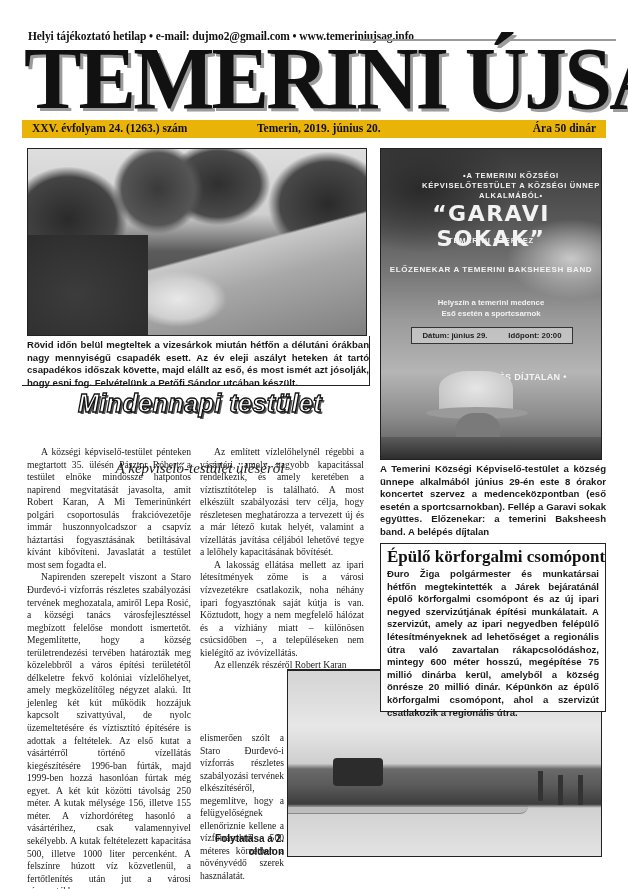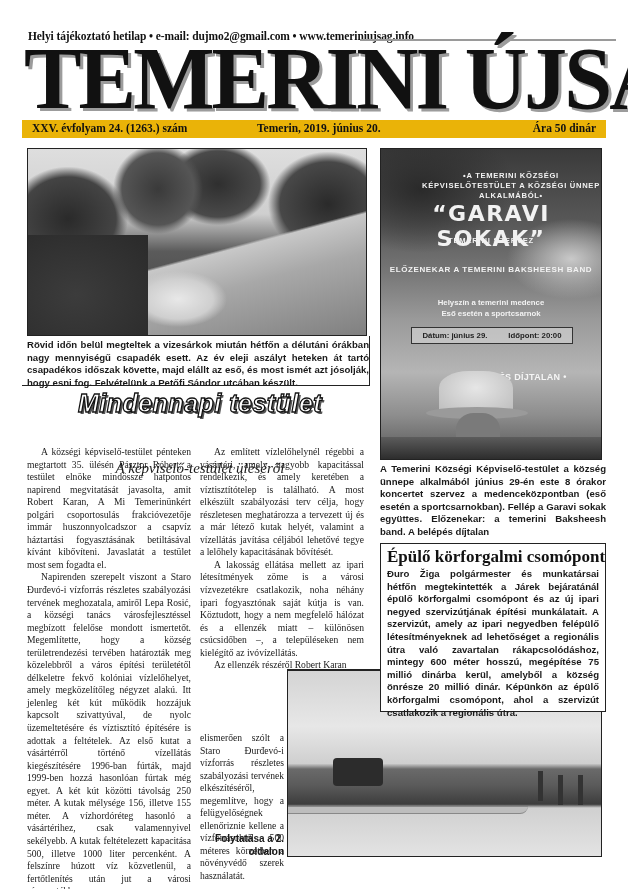--- a/index.html
+++ b/index.html
@@ -96,21 +96,21 @@
 
 <div class="headline">Mindennapi testület</div>
 <div class="subhead">A képviselő-testület üléséről</div>
 
 <div class="col col1">
   <p>A községi képviselő-testület pénteken megtartott 35. ülésén Pásztor Róbert, a testület elnöke mindössze hatpontos napirend megvitatását javasolta, amit Robert Karan, A Mi Temerinünkért polgári csoportosulás frakcióvezetője immár huszonnyolcadszor a csapvíz háztartási fogyasztásának betiltásával kívánt kibővíteni. Javaslatát a testület most sem fogadta el.</p>
   <p>Napirenden szerepelt viszont a Staro Đurđevó-i vízforrás részletes szabályozási tervének meghozatala, amiről Lepa Rosić, a községi tanács városfejlesztéssel megbízott felelőse mondott ismertetőt. Megemlítette, hogy a község területrendezési tervében határozták meg közelebbről a város építési területétől délkeletre fekvő kolóniai vízlelőhelyet, amely megközelítőleg négyzet alakú. Itt jelenleg két kút működik hozzájuk kapcsolt szivattyúval, de nyolc üzemeltetésére és víztisztító építésére is adottak a feltételek. Az első kutat a vásártérről történő vízellátás kiegészítésére 1996-ban fúrták, majd 1999-ben hozzá hasonlóan fúrtak még egyet. A két kút közötti távolság 250 méter. A kutak mélysége 156, illetve 155 méter. A vízhordóréteg hasonló a vásártérihez, csak valamennyivel sekélyebb. A kutak feltételezett kapacitása 500, illetve 1000 liter percenként. A felszínre húzott víz közvetlenül, a fertőtlenítés után jut a városi vízvezetékbe.</p>
 </div>
 <div class="col col2">
   <p>Az említett vízlelőhelynél régebbi a vásártéri, amely nagyobb kapacitással rendelkezik, és amely keretében a víztisztítótelep is található. A most elkészült szabályozási terv célja, hogy részletesen meghatározza a tervezett új és a már létező kutak helyét, valamint a vízellátás javítása céljából lehetővé tegye a lelőhely kapacitásának bővítését.</p>
-  <p>A lakosság ellátása mellett az ipari létesítmények zöme is a városi vízvezetékre csatlakozik, noha néhány ipari fogyasztónak saját kútja is van. Köztudott, hogy a nem megfelelő hálózat és a ellenzék miatt – különösen csúcsidőben –, a településeken nem kielégítő az ivóvízellátás.</p>
+  <p>A lakosság ellátása mellett az ipari létesítmények zöme is a városi vízvezetékre csatlakozik, noha néhány ipari fogyasztónak saját kútja is van. Köztudott, hogy a nem megfelelő hálózat és a vízhiány miatt – különösen csúcsidőben –, a településeken nem kielégítő az ivóvízellátás.</p>
   <p>Az ellenzék részéről Robert Karan</p>
 </div>
 <div class="col col2-narrow">
   <p>elismerően szólt a Staro Đurđevó-i vízforrás részletes szabályozási tervének elkészítéséről, megemlítve, hogy a felügyelőségnek ellenőriznie kellene a vízforrásoktól 500 méteres körzetben a növényvédő szerek használatát.</p>
 </div>
 <div class="folyt">Folytatása a 2. oldalon</div>
 
 <div class="poster">
   <div class="p-line1">•A TEMERINI KÖZSÉGI KÉPVISELŐTESTÜLET A KÖZSÉGI ÜNNEP ALKALMÁBÓL•</div>
   <div class="p-title">“GARAVI SOKAK”</div>

